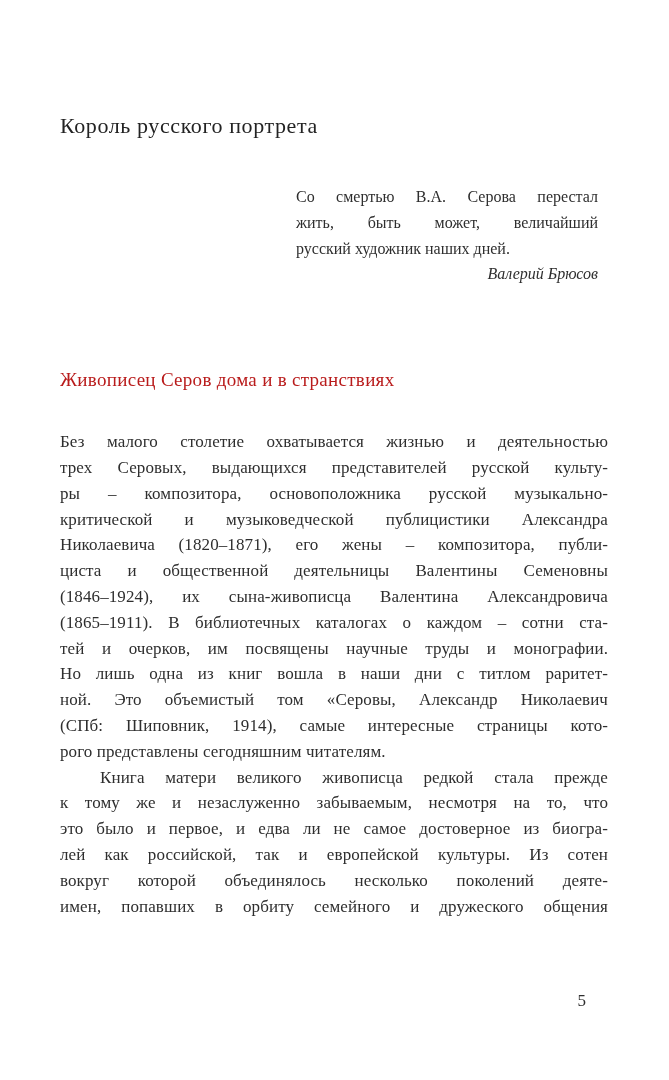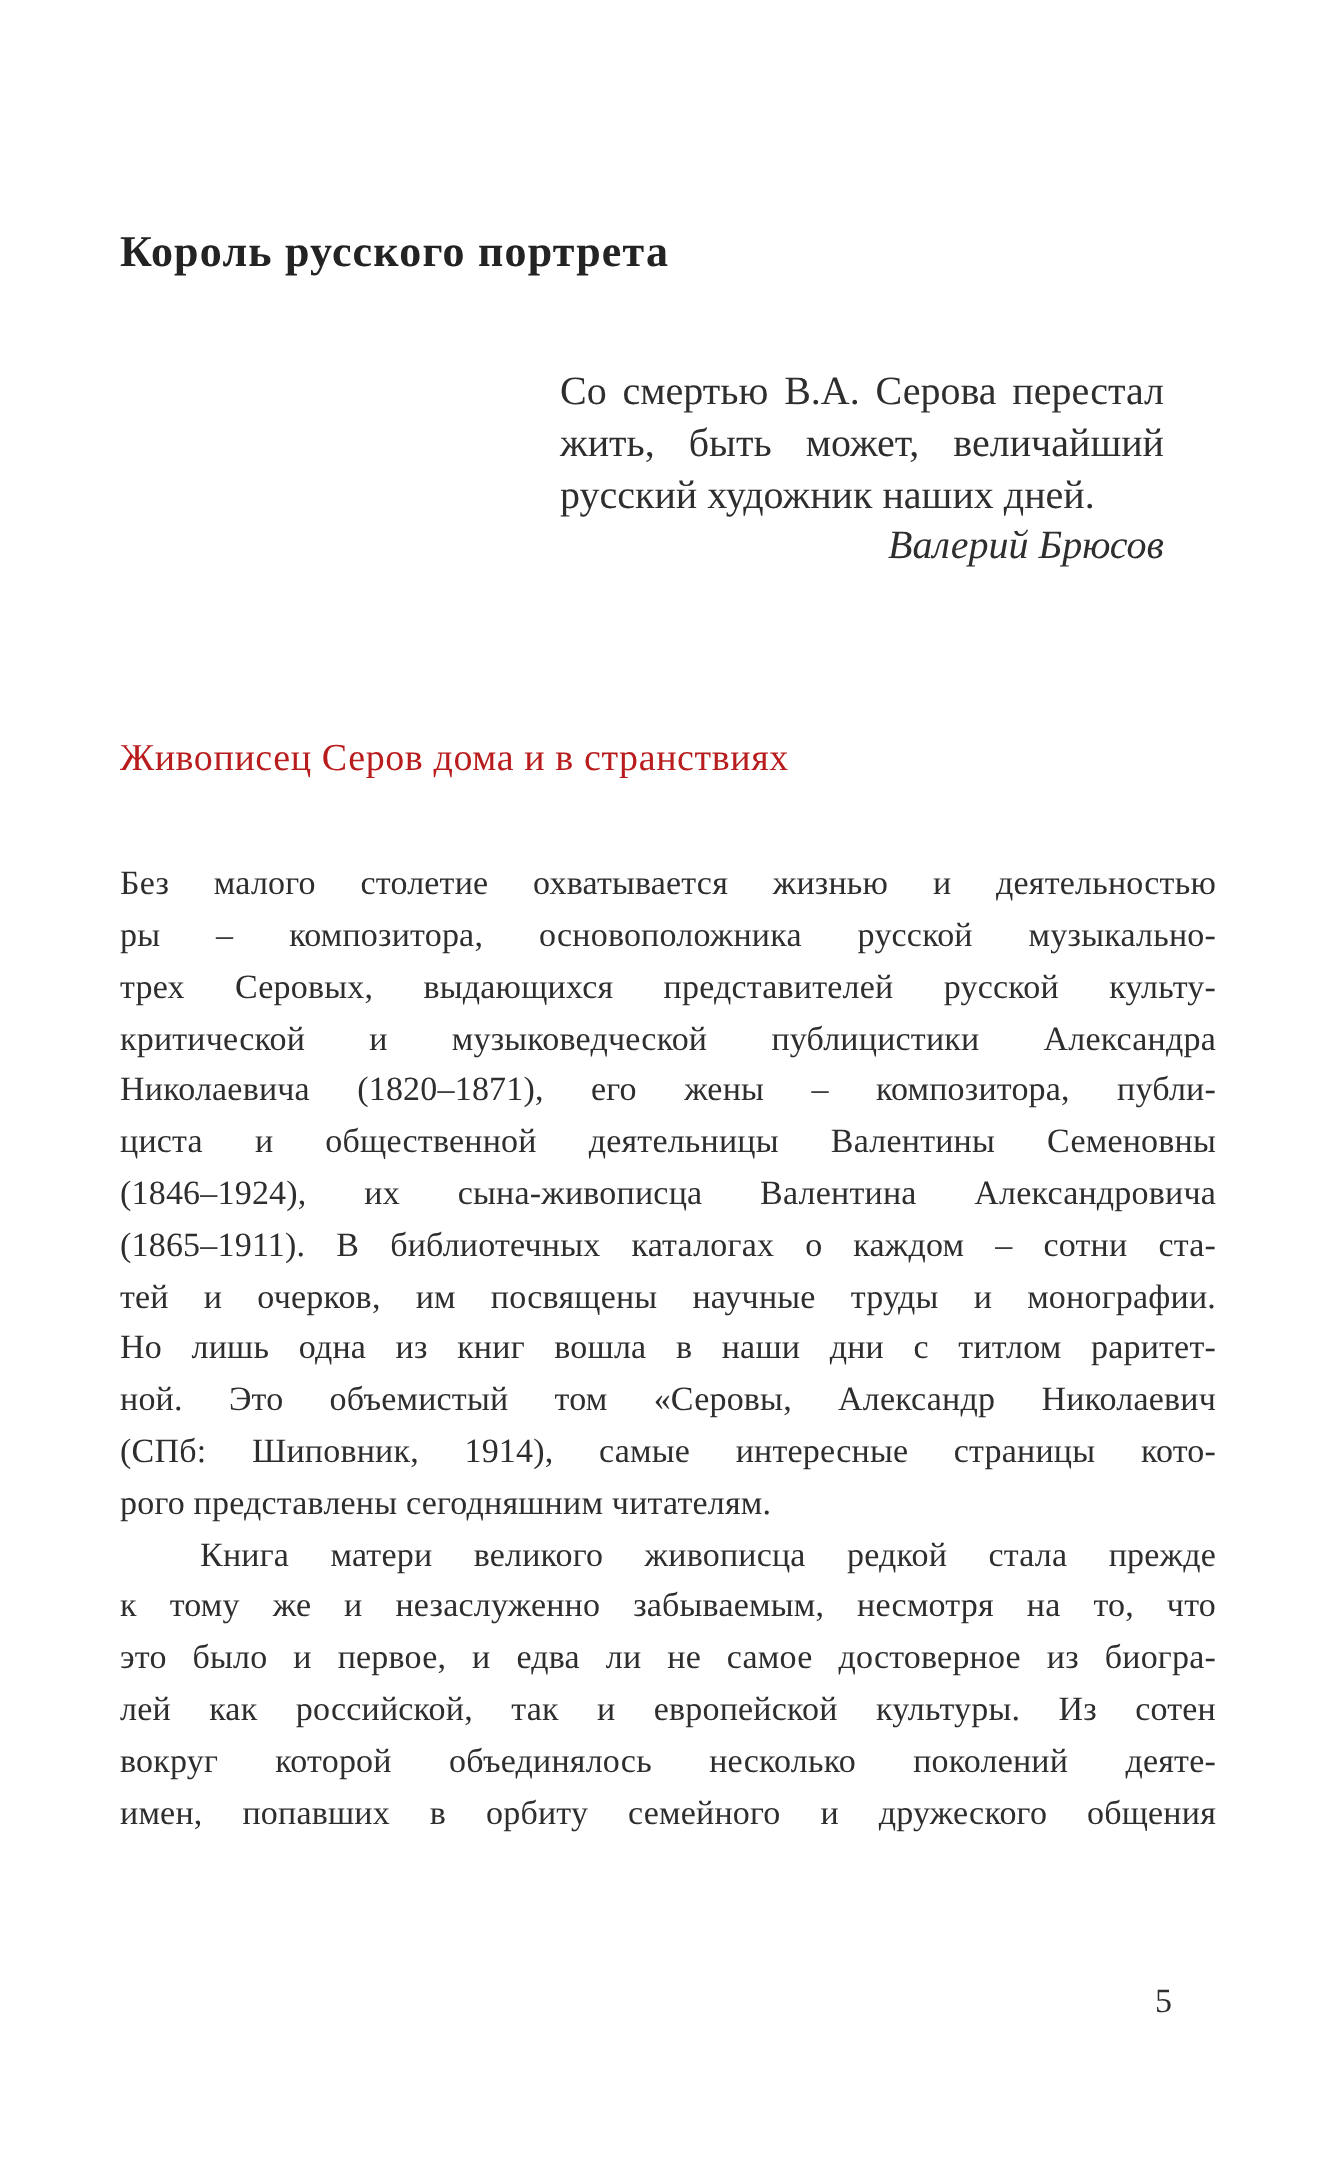--- a/index.html
+++ b/index.html
@@ -14,29 +14,29 @@
     background: #ffffff;
     color: #2e2e2e;
     font-family: "Liberation Serif", "DejaVu Serif", serif;
     box-sizing: border-box;
     padding: 112px 61px 0 60px;
     overflow: hidden;
   }
   .chapter-title {
     margin: 0;
     font-size: 22px;
-    font-weight: bold;
+    font-weight: normal;
     letter-spacing: 0.6px;
     color: #232323;
     line-height: 28px;
   }
   .epigraph {
     width: 302px;
-    margin: 44px 26px 0 auto;
-    font-size: 20px;
+    margin: 44px 10px 0 auto;
+    font-size: 16px;
     line-height: 25.8px;
   }
   .attribution {
     text-align: right;
     font-style: italic;
   }
   .section-heading {
     margin: 80px 0 0 0;
     font-size: 19px;
     font-weight: normal;
@@ -84,22 +84,22 @@
         <div class="line last">русский художник наших дней.</div>
       </div>
     <div class="attribution">Валерий Брюсов</div>
   </div>
 
   <h2 class="section-heading">Живописец Серов дома и в странствиях</h2>
 
   <div class="body-text">
       <div class="para">
         <div class="line">Без малого столетие охватывается жизнью и деятельностью</div>
+        <div class="line">трех Серовых, выдающихся представителей русской культу-</div>
         <div class="line">ры – композитора, основоположника русской музыкально-</div>
-        <div class="line">трех Серовых, выдающихся представителей русской культу-</div>
         <div class="line">критической и музыковедческой публицистики Александра</div>
         <div class="line">Николаевича (1820–1871), его жены – композитора, публи-</div>
         <div class="line">циста и общественной деятельницы Валентины Семеновны</div>
         <div class="line">(1846–1924), их сына-живописца Валентина Александровича</div>
         <div class="line">(1865–1911). В библиотечных каталогах о каждом – сотни ста-</div>
         <div class="line">тей и очерков, им посвящены научные труды и монографии.</div>
         <div class="line">Но лишь одна из книг вошла в наши дни с титлом раритет-</div>
         <div class="line">ной. Это объемистый том «Серовы, Александр Николаевич</div>
         <div class="line">(СПб: Шиповник, 1914), самые интересные страницы кото-</div>
         <div class="line last">рого представлены сегодняшним читателям.</div>

